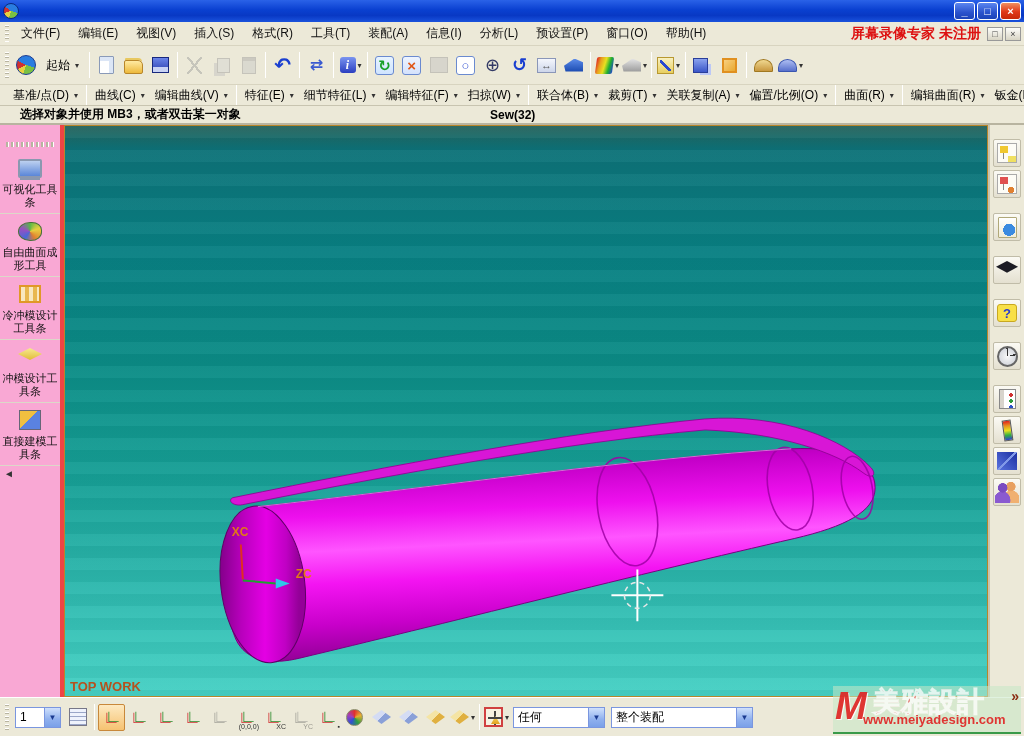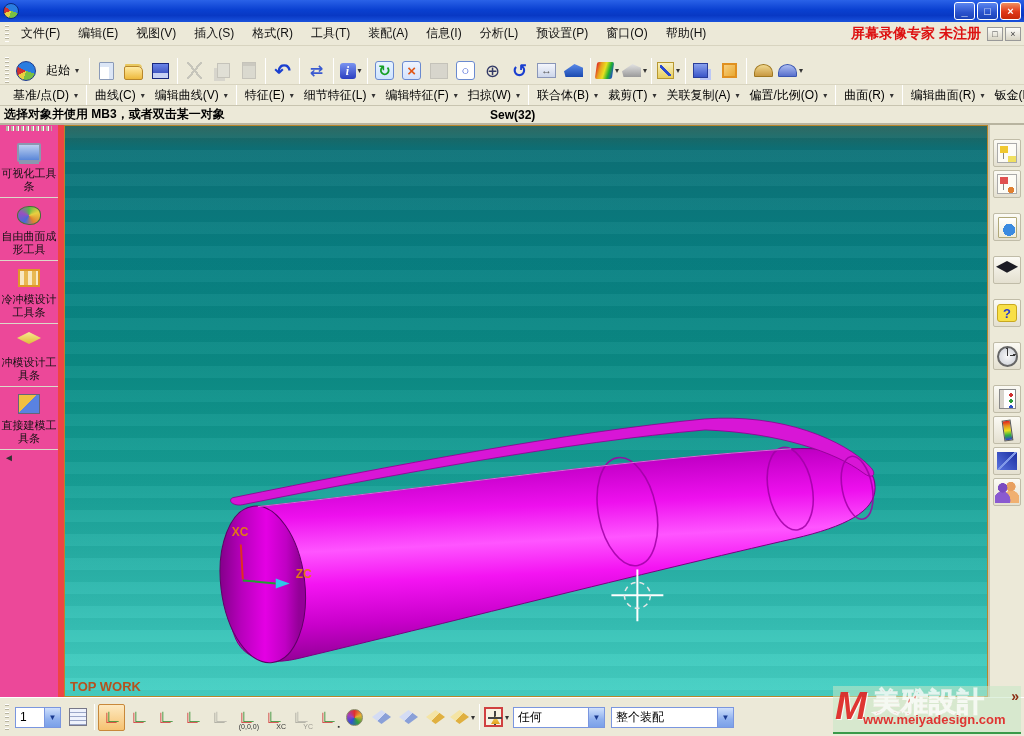--- a/index.html
+++ b/index.html
@@ -26,21 +26,21 @@
     border-bottom:1px solid #d8d4c0; padding-left:2px; }
   .grip { width:4px; height:70%; margin:0 3px;
     background:repeating-linear-gradient(#fff 0 1px,#b8b4a0 1px 2px,transparent 2px 4px); }
   .menu-item { padding:3px 9px; color:#111; cursor:default; white-space:nowrap; }
   .recorder { margin-left:auto; color:#dd1111; font-weight:bold; font-size:14px; white-space:nowrap; }
   .mdi-btns { display:flex; gap:2px; margin:0 3px 0 6px; }
   .mdi-btn { width:16px; height:14px; background:linear-gradient(#fdfdfa,#d8d4c4); border:1px solid #999;
     font-size:9px; display:flex; align-items:center; justify-content:center; color:#444; }
 
   
-  .toolbar { height:39px; display:flex; align-items:flex-end; background:#ece9d8;
+  .toolbar { height:39px; display:flex; align-items:center; background:#ece9d8;
     border-bottom:1px solid #d8d4c0; padding:0 2px; }
   .tb-sep { width:1px; height:26px; background:#c4c0ac; border-right:1px solid #fff; margin:0 3px; }
   .tb-btn { width:27px; height:27px; display:flex; align-items:center; justify-content:center;
     border:1px solid transparent; border-radius:2px; position:relative; }
   .tb-btn.disabled { opacity:.45; filter:grayscale(1); }
   .tb-btn.active { background:linear-gradient(#fde9c0,#f6c271); border:1px solid #c8883a; }
   .tb-text { display:flex; align-items:center; gap:3px; padding:4px 6px; border:1px solid transparent; }
   .caret { font-size:8px; color:#333; margin-left:2px; }
   .icon { display:inline-flex; align-items:center; justify-content:center; line-height:1; }
 
@@ -88,27 +88,27 @@
   .ic-surf2 { width:19px; height:13px; border:1px solid #3a56b0; border-radius:60% 60% 8% 8%/80% 80% 10% 10%;
     background:linear-gradient(#aebef2,#5870cc); }
 
   
   .featurebar { height:21px; display:flex; align-items:center; background:#ece9d8;
     border-bottom:1px solid #c8c4b0; padding-left:2px; overflow:hidden; white-space:nowrap; }
   .fb-item { display:flex; align-items:center; gap:3px; padding:2px 5px; }
 
   
   .statusbar { height:19px; background:#ece9d8; border-bottom:2px solid #b8b4a0; position:relative;
-    display:flex; align-items:center; font-weight:bold; }
+    display:flex; align-items:center; font-weight:bold;padding-left:16px; }
   .statusbar .prompt { padding-left:4px; }
   .statusbar .message { position:absolute; left:490px; }
 
   
   .mid { height:572px; display:flex; }
-  .leftbar { width:64px; background:#ec4899; border-right:6px solid #ef4444; padding-top:0; position:relative; }
+  .leftbar { width:64px; background:#f9a8d4; border-right:4px solid #ef4444; padding-top:16px; position:relative; }
   .lb-grip { height:5px; margin:1px 6px 4px 6px;
     background:repeating-linear-gradient(90deg,#b8b4a0 0 2px,#fff 2px 3px,transparent 3px 5px); }
   .sb-item { display:flex; flex-direction:column; align-items:center; padding:3px 2px 4px 2px;
     border-bottom:1px solid #dcd8c8; text-align:center; }
   .sb-item .lab { font-size:11px; line-height:13px; width:56px; color:#111; word-break:break-all; }
   .sb-ico { height:28px; display:flex; align-items:center; justify-content:center; margin-bottom:1px; }
   .ic-monitor { width:24px; height:19px; border:2px solid #8a98b0; border-radius:2px;
     background:linear-gradient(#bcd0f0,#5a86d8); box-shadow:0 4px 0 -2px #8a98b0; }
   .ic-palette2 { width:24px; height:19px; border:1px solid #487038; border-radius:50% 42% 46% 50%;
     background:conic-gradient(#58b848,#e8d040,#e08030,#4868d8,#9850c0,#58b848); }
@@ -600,21 +600,21 @@
       <span class="tb-btn">
         <span class="icon ic-filter">
           <span class="cone"></span>
         </span>
         <span class="caret">▾</span>
       </span>
       <span class="xp-select" style="width: 92px;">
         <span class="val">任何</span>
         <span class="xp-drop">▼</span>
       </span>
-      <span class="xp-select" style="width: 123px;">
+      <span class="xp-select" style="width: 142px;">
         <span class="val">整个装配</span>
         <span class="xp-drop">▼</span>
       </span>
     </div>
 
   <div class="watermark">
     <span class="wm-logo">M</span>
     <span class="wm-name">美雅設計</span>
     <span class="wm-url">www.meiyadesign.com</span>
     <span class="wm-chev overflow-btn">»</span>

